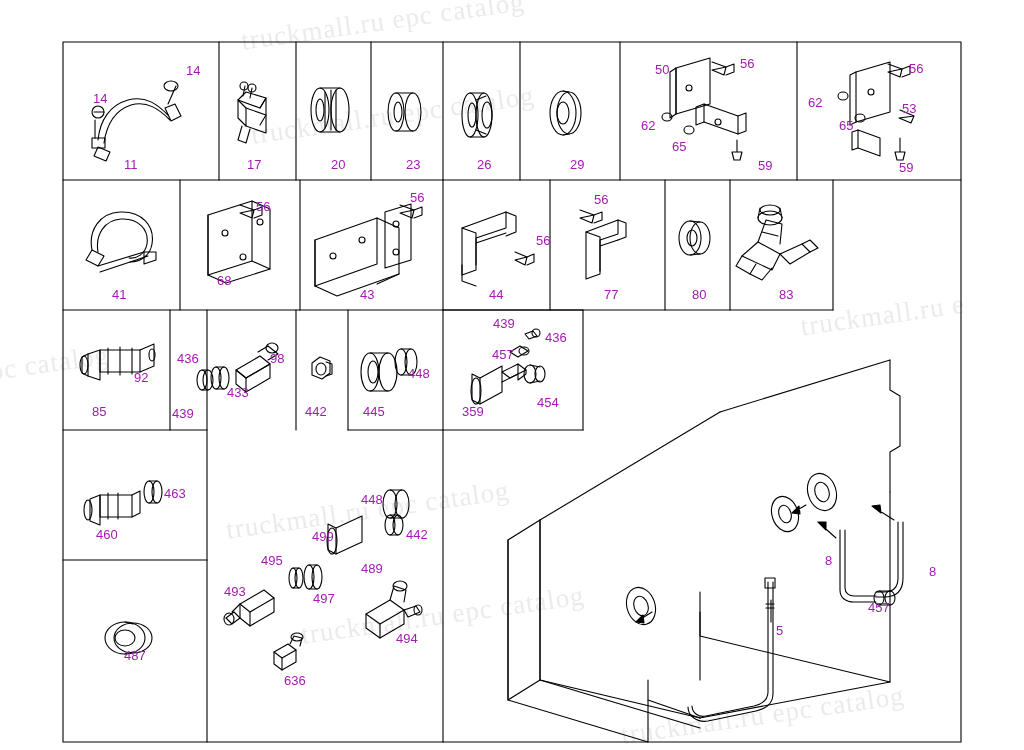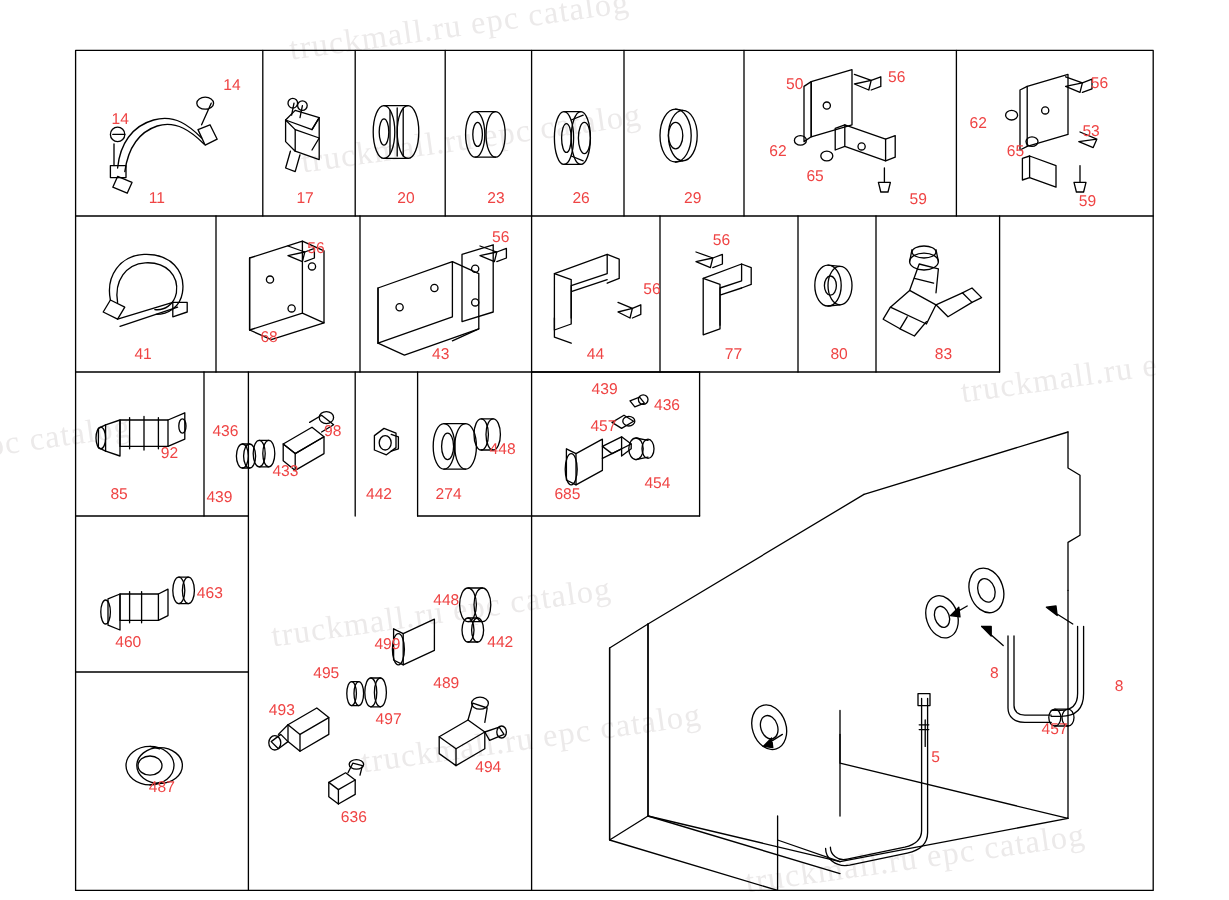--- a/index.html
+++ b/index.html
@@ -15,21 +15,21 @@
     user-select:none;
   }
   .wm.w1{left:240px;top:6px;transform:rotate(-8deg);}
   .wm.w2{left:250px;top:100px;transform:rotate(-8deg);}
   .wm.w3{left:800px;top:300px;transform:rotate(-8deg);}
   .wm.w4{left:-40px;top:350px;transform:rotate(-8deg);}
   .wm.w5{left:225px;top:495px;transform:rotate(-8deg);}
   .wm.w6{left:300px;top:600px;transform:rotate(-8deg);}
   .wm.w7{left:620px;top:700px;transform:rotate(-8deg);}
   .lbl{
-    position:absolute;font-size:13px;color:#ef4444;white-space:nowrap;
+    position:absolute;font-size:13px;color:#a21caf;white-space:nowrap;
     font-family:"Liberation Sans", sans-serif;
   }
   svg{position:absolute;left:0;top:0;}
   .logo{
     position:absolute;right:6px;bottom:4px;width:160px;height:58px;
   }
   .logo .txt{
     position:absolute;left:0;top:0;width:160px;text-align:right;
     font-size:15px;font-weight:bold;color:#d9d9d9;letter-spacing:.5px;
   }
@@ -373,26 +373,26 @@
   <div class="lbl" style="left:692px;top:287px">80</div>
   <div class="lbl" style="left:779px;top:287px">83</div>
 
   <div class="lbl" style="left:134px;top:370px">92</div>
   <div class="lbl" style="left:92px;top:404px">85</div>
   <div class="lbl" style="left:177px;top:351px">436</div>
   <div class="lbl" style="left:270px;top:351px">98</div>
   <div class="lbl" style="left:227px;top:385px">433</div>
   <div class="lbl" style="left:172px;top:406px">439</div>
   <div class="lbl" style="left:305px;top:404px">442</div>
-  <div class="lbl" style="left:363px;top:404px">274</div>
+  <div class="lbl" style="left:363px;top:404px">445</div>
   <div class="lbl" style="left:408px;top:366px">448</div>
   <div class="lbl" style="left:493px;top:316px">439</div>
   <div class="lbl" style="left:545px;top:330px">436</div>
   <div class="lbl" style="left:492px;top:347px">457</div>
-  <div class="lbl" style="left:462px;top:404px">685</div>
+  <div class="lbl" style="left:462px;top:404px">359</div>
   <div class="lbl" style="left:537px;top:395px">454</div>
 
   <div class="lbl" style="left:164px;top:486px">463</div>
   <div class="lbl" style="left:96px;top:527px">460</div>
   <div class="lbl" style="left:124px;top:648px">487</div>
 
   <div class="lbl" style="left:361px;top:492px">448</div>
   <div class="lbl" style="left:406px;top:527px">442</div>
   <div class="lbl" style="left:312px;top:529px">499</div>
   <div class="lbl" style="left:261px;top:553px">495</div>

